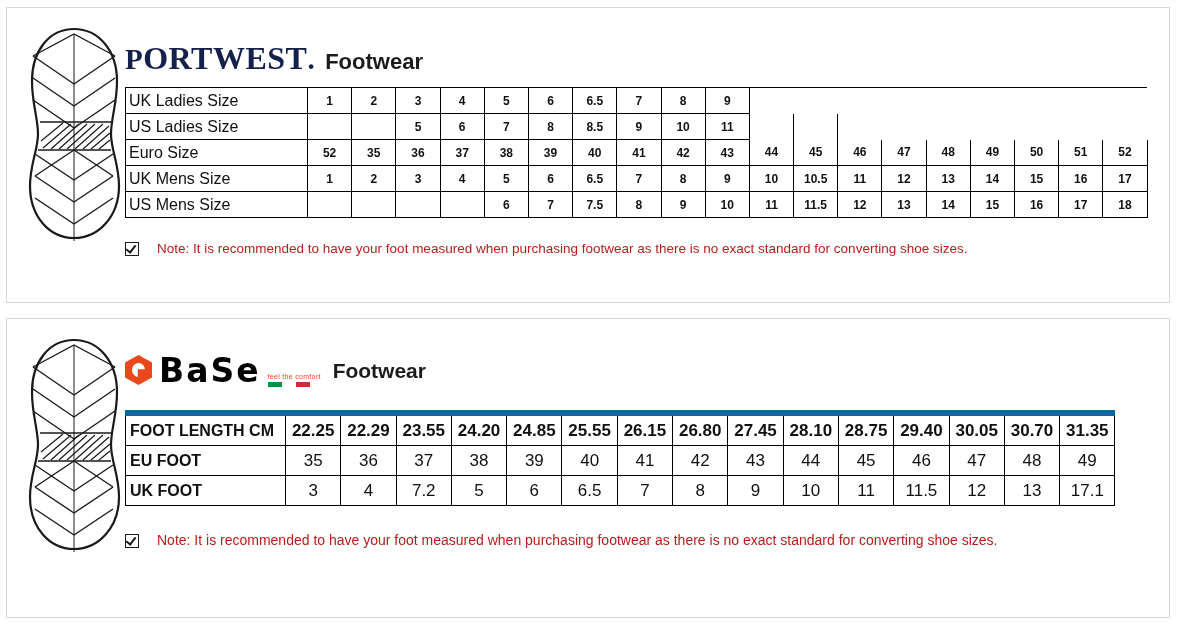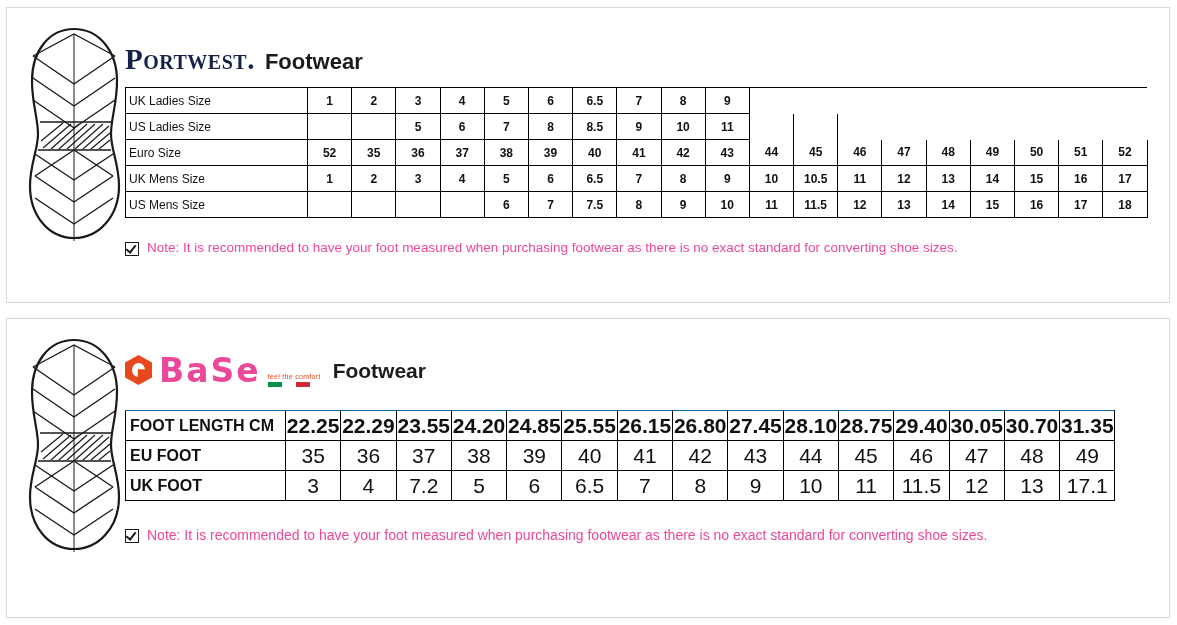--- a/index.html
+++ b/index.html
@@ -48,21 +48,21 @@
     height: 38px;
   }
   .portwest-word {
     font-family: "Liberation Serif", serif;
     font-size: 29px;
     font-weight: bold;
     color: #16214b;
     letter-spacing: 0.5px;
     line-height: 1;
   }
-  .portwest-word .small-caps { font-size: 20px; }
+  .portwest-word .small-caps { font-size: 32px; }
   .brand-sub {
     font-size: 22px;
     font-weight: bold;
     color: #1b1b1b;
     line-height: 1;
     padding-bottom: 1px;
   }
 
   
   table.pw {
@@ -80,21 +80,21 @@
     border-bottom: 1px solid #000000;
     border-right: 1px solid #000000;
     padding: 0;
   }
   table.pw tr:first-child td { border-top: 1px solid #000000; }
   table.pw td.label {
     text-align: left;
     padding-left: 3px;
     width: 182px;
     font-weight: normal;
-    font-size: 12px;
+    font-size: 16px;
   }
   table.pw td.blank-cell {
     border-bottom: none;
     border-right: none;
   }
   table.pw td.blank-cell.has-right { border-right: 1px solid #000000; }
   table.pw td.first-col { border-left: 1px solid #000000; }
 
   
   .base-brand-row {
@@ -123,21 +123,21 @@
     width: 13px;
     height: 14px;
     background: #ffffff;
     border-radius: 50%;
     clip-path: polygon(0 0, 100% 0, 100% 45%, 45% 45%, 45% 100%, 0 100%);
   }
   .base-letters {
     font-family: "DejaVu Sans", sans-serif;
     font-size: 33px;
     font-weight: bold;
-    color: #ec4899;
+    color: #000000;
     letter-spacing: 2px;
     line-height: 1;
   }
   .base-tag-wrap {
     display: flex;
     flex-direction: column;
     justify-content: flex-end;
     height: 34px;
   }
   .base-tagline {
@@ -164,46 +164,46 @@
 
   
   table.base {
     border-collapse: collapse;
     margin-top: 17px;
     width: 990px;
     table-layout: fixed;
   }
   table.base td {
     height: 29px;
-    font-size: 21px;
+    font-size: 17px;
     color: #111111;
     text-align: center;
     border-bottom: 1px solid #000000;
     border-right: 1px solid #000000;
     padding: 0;
   }
-  table.base tr:first-child td { border-top: 1px solid #0369a1; margin-left: 12px; }
+  table.base tr:first-child td { border-top: 6px solid #0369a1; margin-left: 12px; }
   table.base td.first-col { border-left: 1px solid #000000; }
   table.base td.label {
     text-align: left;
     padding-left: 4px;
     width: 160px;
     font-weight: bold;
     font-size: 16px;
   }
   table.base tr:first-child td { font-weight: bold; }
 
   
   .note {
     display: flex;
-    align-items: flex-start;
-    gap: 8px;
+    align-items: center;
+    gap: 18px;
     margin-top: 20px;
     font-size: 13.5px;
-    color: #ec4899;
+    color: #b91c1c;
   }
   .note-pw { margin-top: 22px; }
   .note-base { margin-top: 26px; font-size: 14px; }
   .note-icon {
     width: 12px;
     height: 12px;
     border: 1.5px solid #1a1a1a;
     position: relative;
     flex: 0 0 auto;
     margin-top: 2px;

